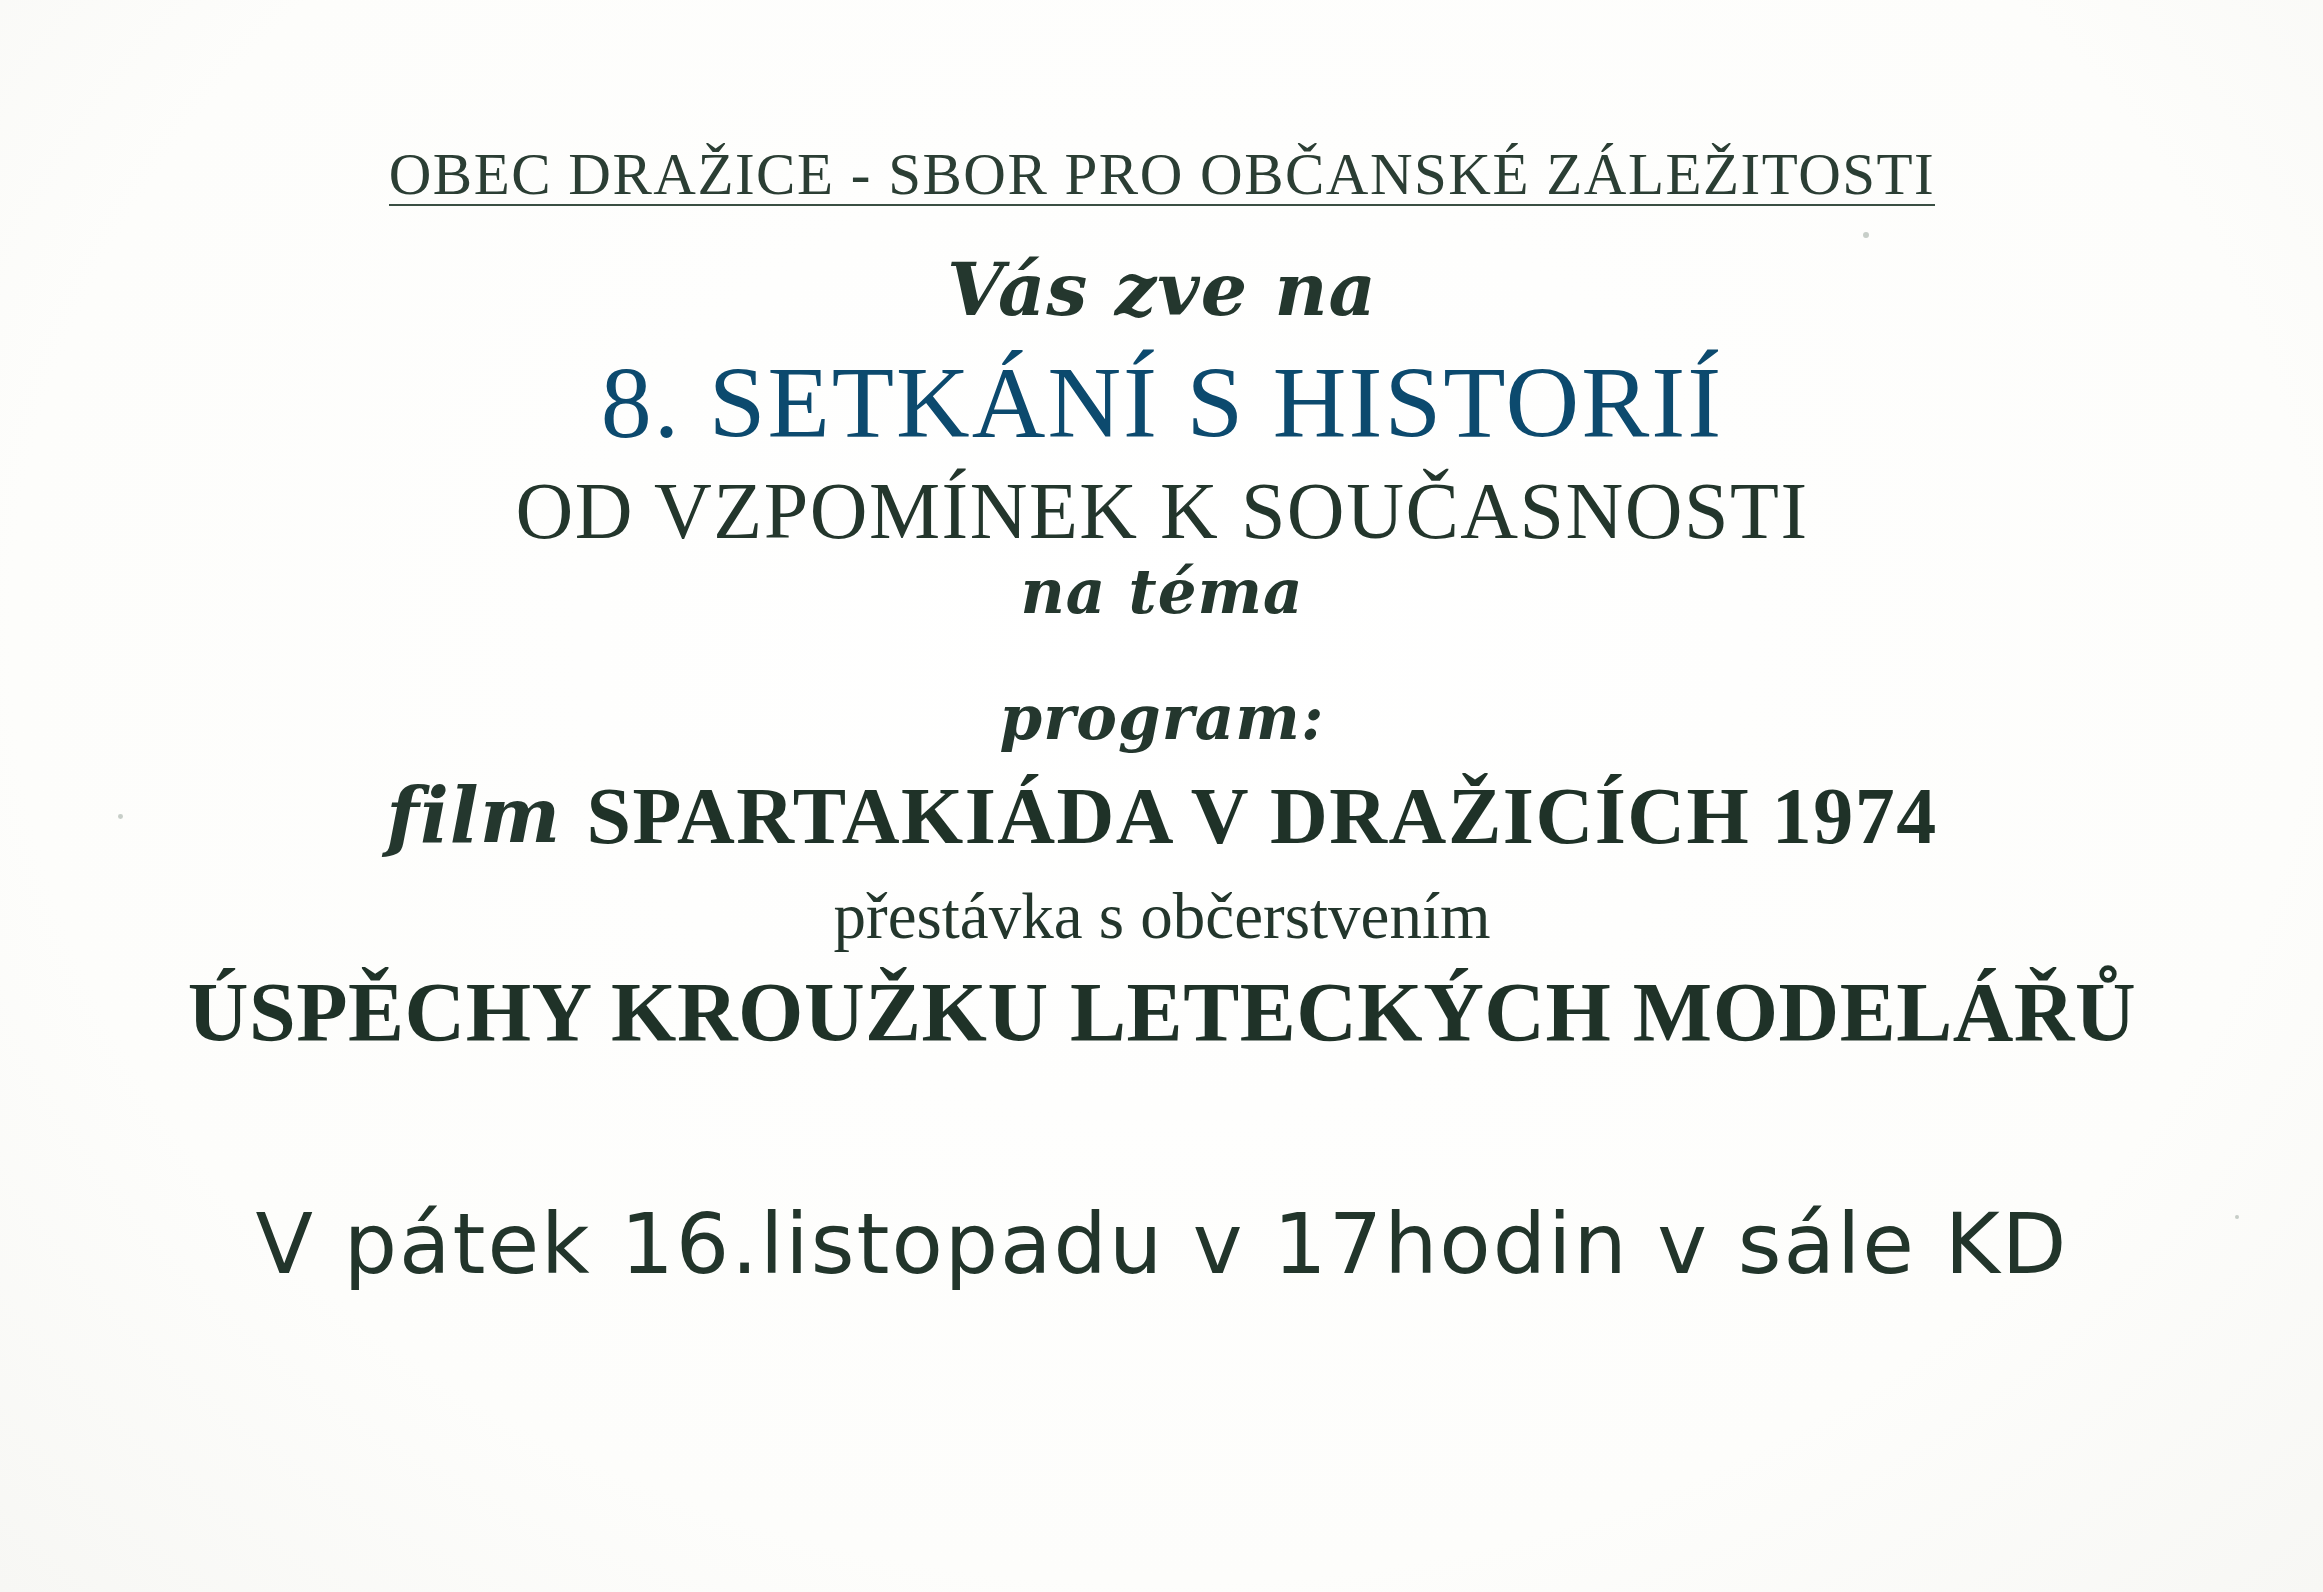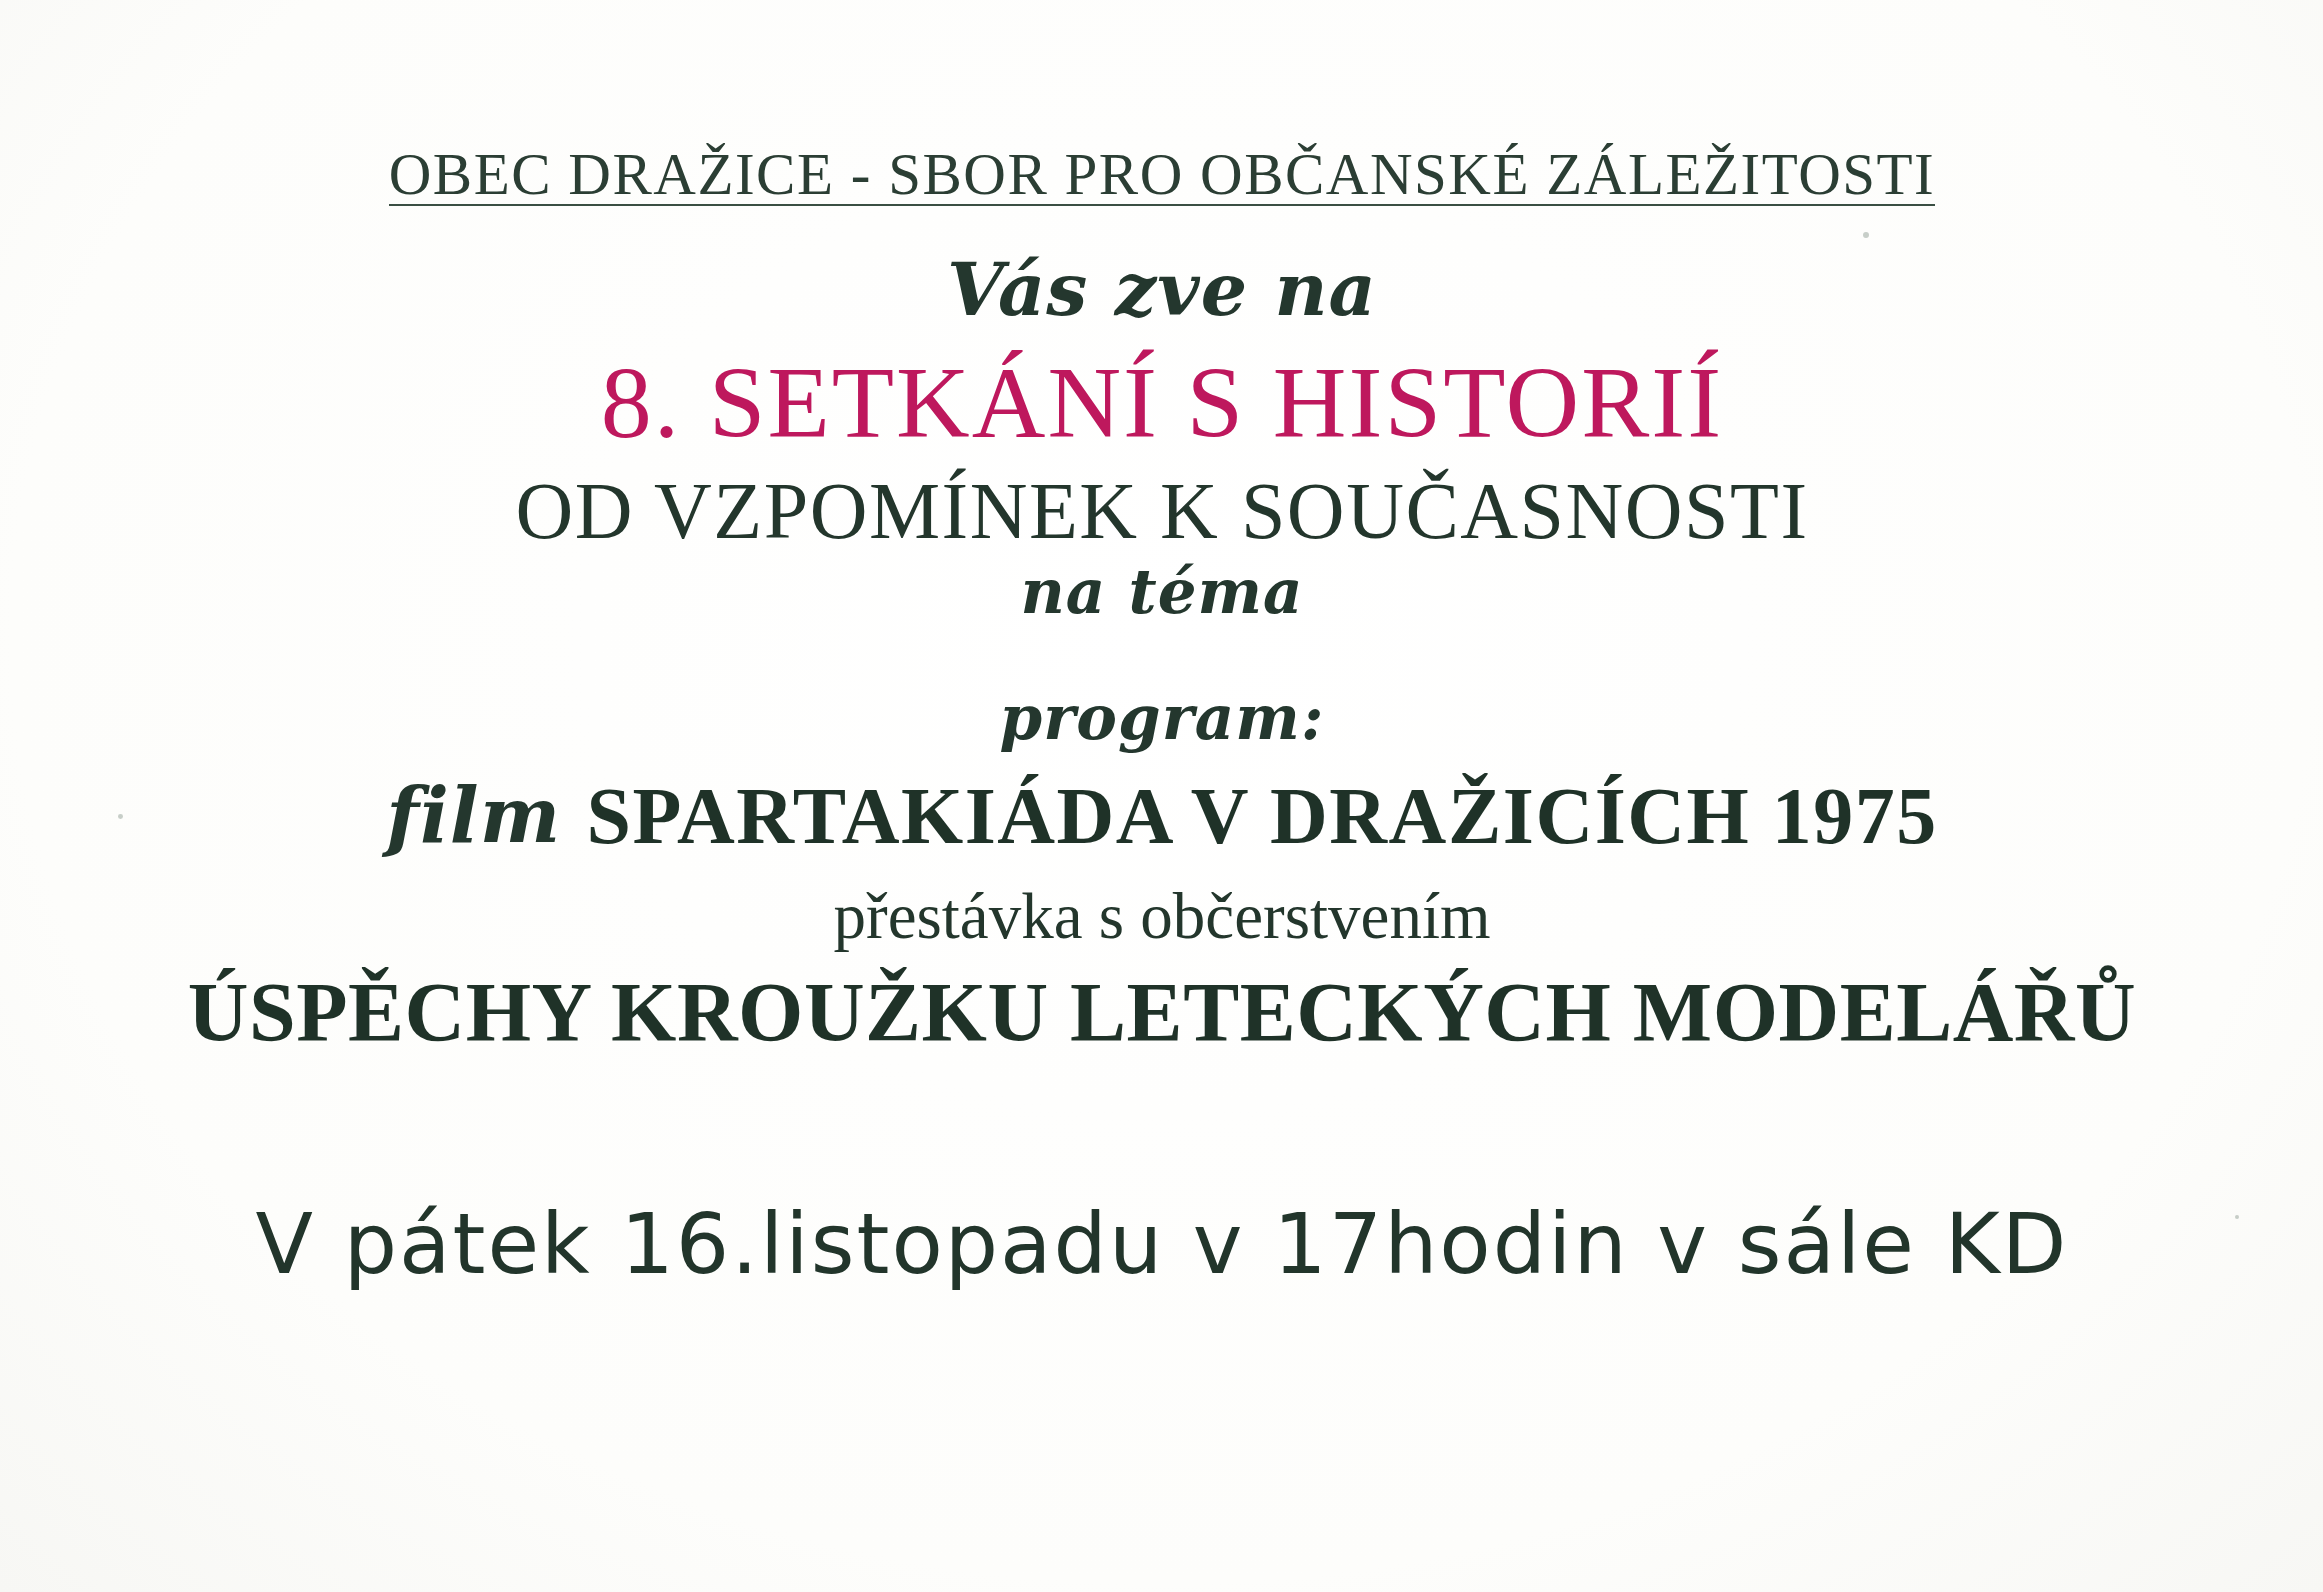--- a/index.html
+++ b/index.html
@@ -69,21 +69,21 @@
   .invite {
     margin-top: 47px;
     font-size: 73px;
   }
 
   .headline {
     margin-top: 25.5px;
     font-size: 102px;
     letter-spacing: 2px;
     font-weight: 400;
-    color: #be185d;
+    color: #0c4a6e;
   }
 
   .on-topic {
     margin-top: 9.8px;
     font-size: 61px;
   }
 
   .topic {
     margin-top: 17.6px;
     font-size: 80px;
@@ -164,21 +164,21 @@
     <div class="line headline">8. SETKÁNÍ S HISTORIÍ</div>
 
     <div class="line topic">OD VZPOMÍNEK K SOUČASNOSTI</div>
 
     <div class="line script on-topic">na téma</div>
 
     <div class="line script program-label">program:</div>
 
     <div class="film-row">
       <span class="script film-word">film</span>
-      <span class="film-title">SPARTAKIÁDA V DRAŽICÍCH 1975</span>
+      <span class="film-title">SPARTAKIÁDA V DRAŽICÍCH 1974</span>
     </div>
 
     <div class="line break">přestávka s občerstvením</div>
 
     <div class="line club">ÚSPĚCHY KROUŽKU LETECKÝCH MODELÁŘŮ</div>
 
     <div class="line when">V pátek 16.listopadu v 17hodin v sále KD</div>
 
   </div>
 </div>

